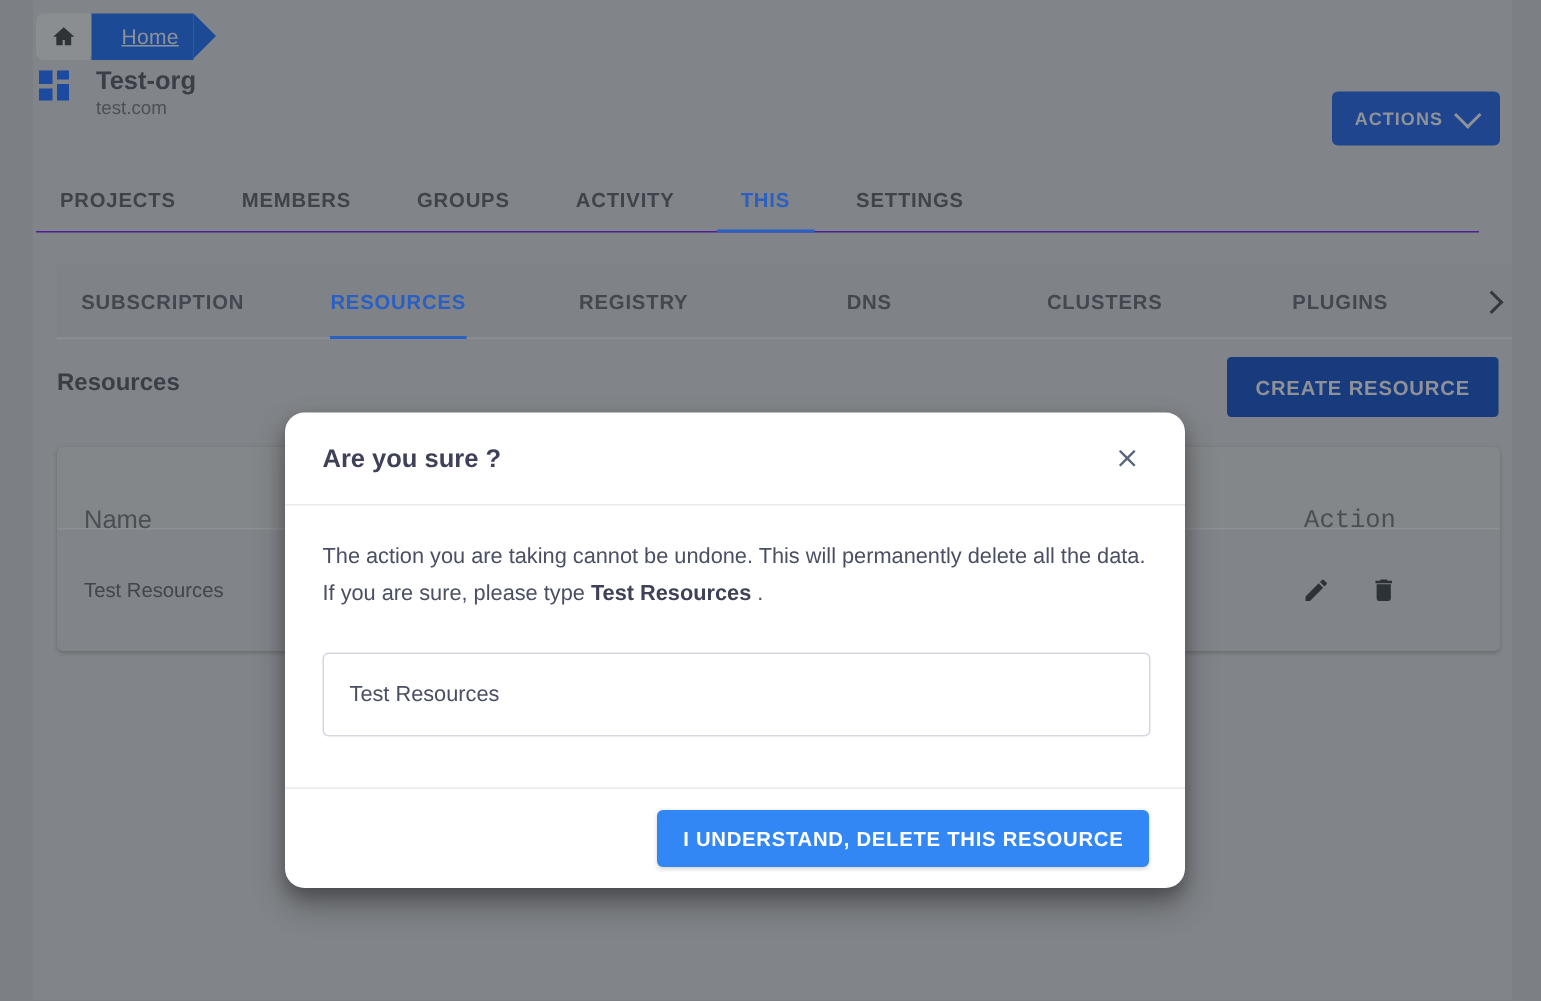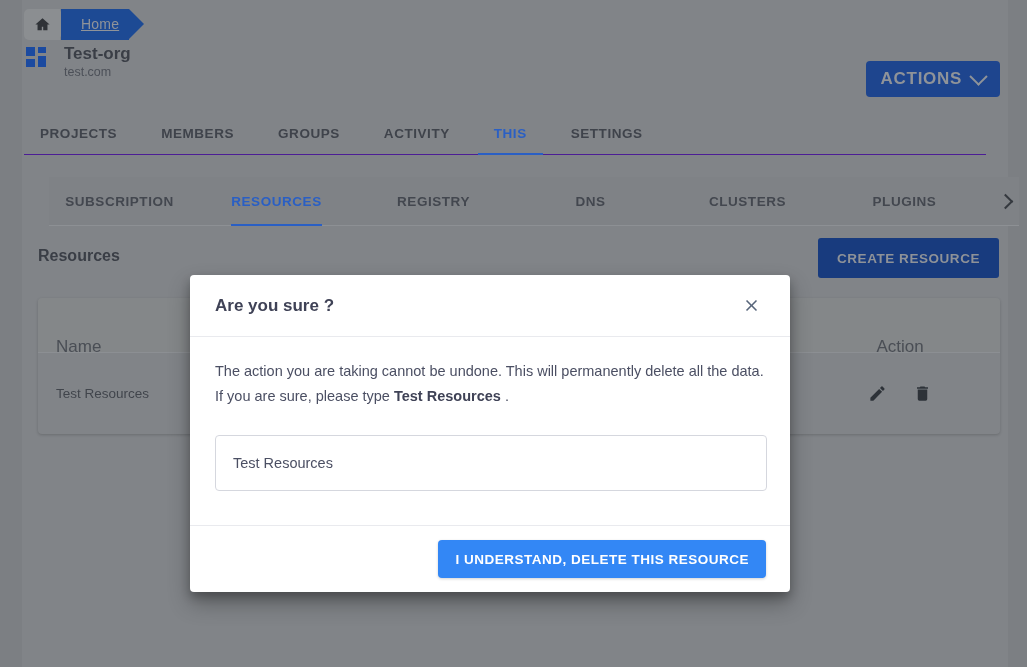--- a/index.html
+++ b/index.html
@@ -120,21 +120,21 @@
   .actions-btn {
     position: absolute;
     right: 27px;
     top: 61px;
     background: #1e458e;
     color: #8f9399;
     border: none;
     border-radius: 4px;
     height: 36px;
     padding: 0 15px;
-    font-size: 17px;
+    font-size: 12px;
     font-weight: bold;
     letter-spacing: .7px;
     font-family: inherit;
     display: flex;
     align-items: center;
     gap: 10px;
     cursor: pointer;
   }
   .chev-down {
     width: 11px; height: 11px;
@@ -171,21 +171,21 @@
     content: "";
     position: absolute;
     left: 0; right: 0; bottom: -1px;
     height: 2px;
     background: #2a5fc4;
   }
 
   
   .subtabs-wrap {
     position: absolute;
-    left: 49px;
+    left: 38px;
     top: 177px;
     width: 970px;
     height: 48px;
     background: #7f8286;
     display: flex;
     align-items: stretch;
     border-bottom: 1px solid #8d9094;
     gap: 16px;
   }
   .subtab {
@@ -274,20 +274,21 @@
     align-items: center;
   }
   .cell-name { width: 300px; padding-left: 18px; box-sizing: border-box; }
   .cell-flex { flex: 1; }
   .cell-action {
     width: 200px;
     display: flex;
     align-items: center;
     justify-content: center;
     gap: 26px;
+    font-family: Liberation Mono, monospace;
   }
   .th-text {
     font-size: 17px;
     color: #4a4e55;
     font-weight: normal;
     margin-top: 44px;
   }
   .td-text {
     font-size: 13.5px;
     color: #41454c;
@@ -300,21 +301,21 @@
     inset: 0;
     background: transparent;
   }
   .modal {
     position: absolute;
     left: 190px;
     top: 275px;
     width: 600px;
     height: 317px;
     background: #ffffff;
-    border-radius: 4px;
+    border-radius: 13px;
     box-shadow: 0 11px 22px rgba(0,0,0,.30), 0 5px 10px rgba(0,0,0,.22);
     display: flex;
     flex-direction: column;
     overflow: hidden;
   }
   .modal-header {
     height: 61px;
     flex: none;
     display: flex;
     align-items: center;

